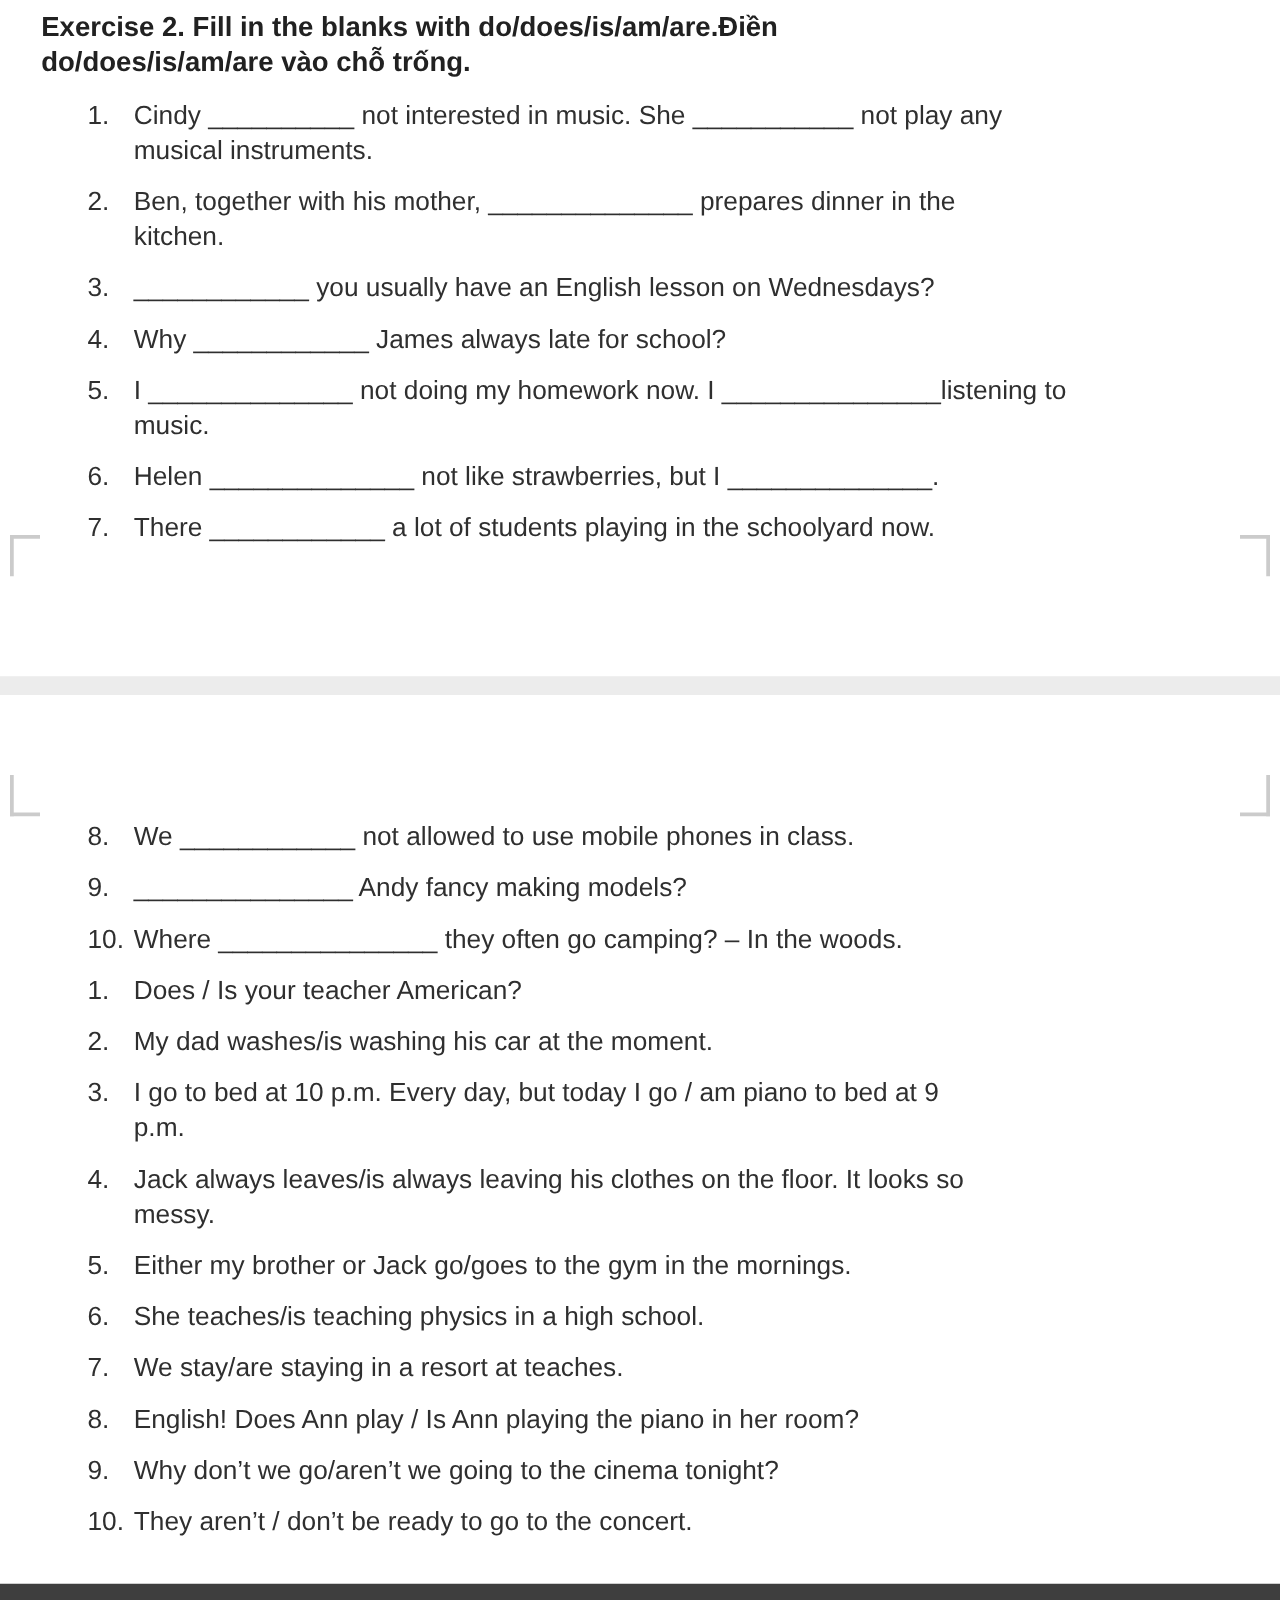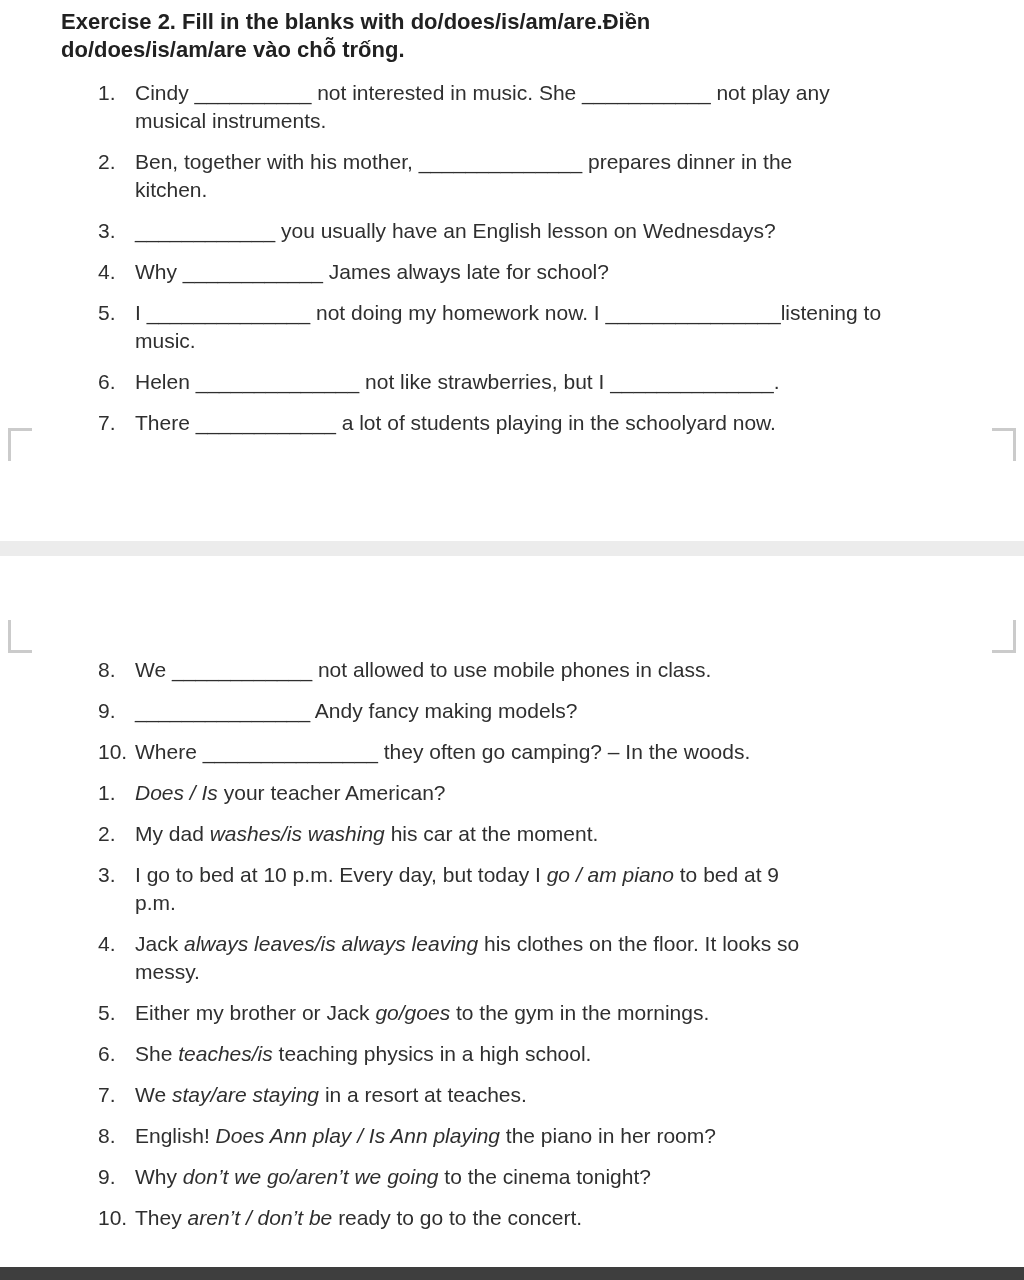--- a/index.html
+++ b/index.html
@@ -8,41 +8,40 @@
     width: 1024px; height: 1280px;
     font-family: "Liberation Sans", "DejaVu Sans", sans-serif;
     overflow: hidden;
   }
   .page {
     position: relative;
     width: 1024px; height: 1280px;
     background: var(--bg, #ffffff);
     color: var(--text, #2f2f2f);
     overflow: hidden;
-    padding-left: 28px;
   }
   .content { padding: 8px 20px 0 33px; }
   .ex-title {
     font-weight: bold;
     font-size: 22px;
     line-height: 28px;
     color: var(--heading, #212121);
     white-space: pre-wrap;
     margin-bottom: 15px;
   }
   .list { padding-left: 37px; }
   .item {
     display: flex;
     font-size: 21px;
     line-height: 28px;
     margin-bottom: 13px;
   }
   .num { flex: 0 0 37px; }
   .txt { flex: 1; white-space: pre-wrap; }
-  .it { font-style: italic; }
+  .it { }
   .spacer { height: 206px; }
   .band {
     position: absolute; left: 0; top: 541px;
     width: 100%; height: 15px;
     background: var(--divider, #ececec);
   }
   .corner { position: absolute; width: 24px; height: 33px; }
   .c-ul { left: 8px;  top: 428px; border-top: 3px solid var(--corner, #cbcbcb); border-left: 3px solid var(--corner, #cbcbcb); }
   .c-ur { right: 8px; top: 428px; border-top: 3px solid var(--corner, #cbcbcb); border-right: 3px solid var(--corner, #cbcbcb); }
   .c-ll { left: 8px;  top: 620px; border-bottom: 3px solid var(--corner, #cbcbcb); border-left: 3px solid var(--corner, #cbcbcb); }

